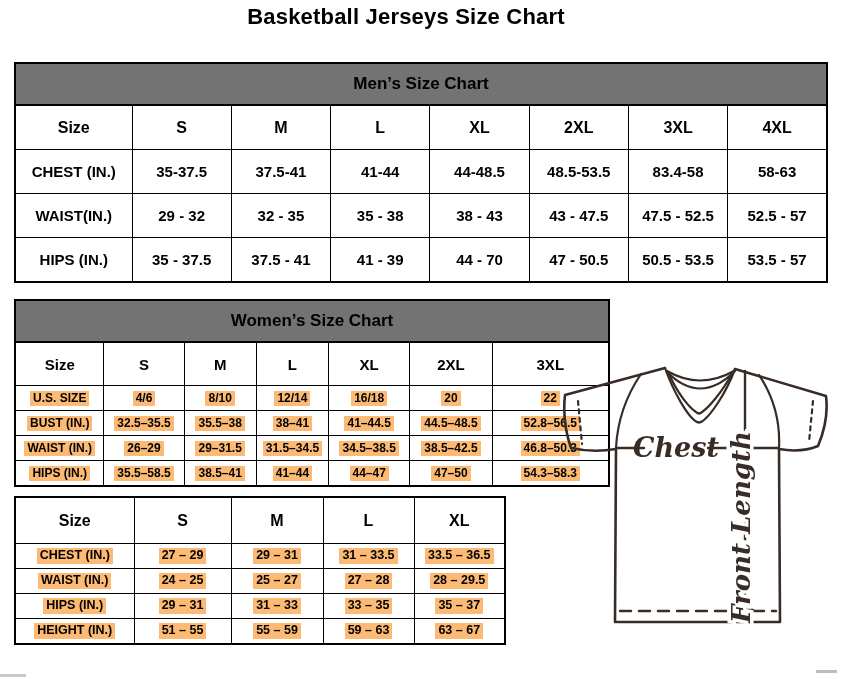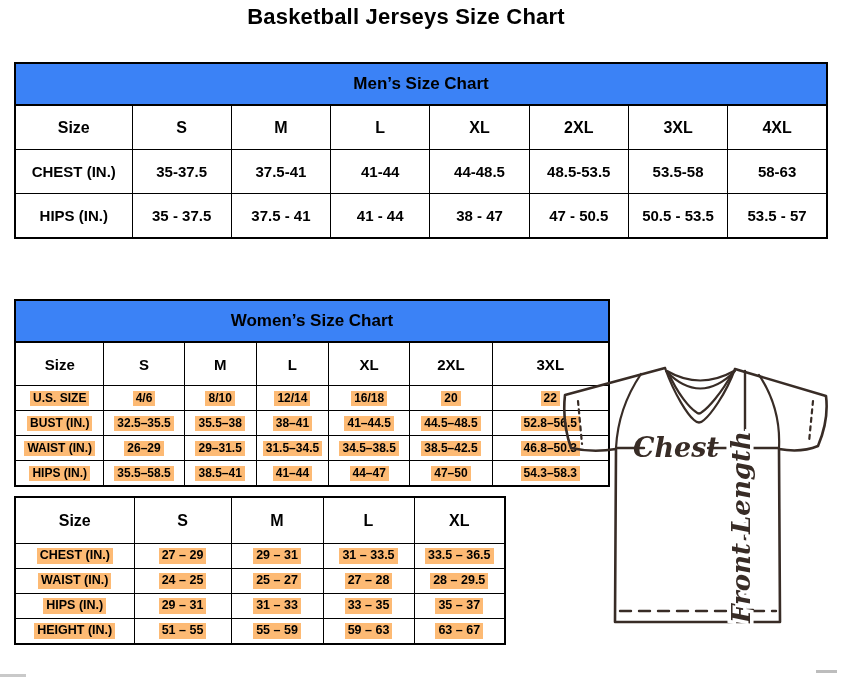--- a/index.html
+++ b/index.html
@@ -4,21 +4,21 @@
 <style>
   html,body{margin:0;padding:0;}
   body{width:843px;height:679px;background:#fff;font-family:"Liberation Sans",sans-serif;}
   .page{position:relative;width:843px;height:679px;overflow:hidden;background:#fff;}
   .title{position:absolute;left:0;top:4px;width:812px;text-align:center;
          font-size:22px;font-weight:bold;color:#000;letter-spacing:.2px;}
   table{border-collapse:collapse;table-layout:fixed;position:absolute;background:#fff;}
   th,td{border:1.5px solid #000;text-align:center;vertical-align:middle;
         font-weight:bold;color:#000;padding:0;overflow:hidden;white-space:nowrap;}
   table{border:2px solid #000;}
-  .band th{background:#3b82f6;font-size:17px;height:40px;border-bottom:2px solid #000;}
+  .band th{background:#737373;font-size:17px;height:40px;border-bottom:2px solid #000;}
   
   .mens{left:14px;top:62px;width:814px;}
   .mens .sizerow th{height:43px;font-size:16px;}
   .mens tbody th,.mens tbody td{height:43px;font-size:15px;}
   
   .womens{left:14px;top:299px;width:596px;}
   .womens .sizerow th{height:42px;font-size:15px;}
   .womens tbody th,.womens tbody td{height:24px;font-size:12px;}
   
   .youth{left:14px;top:496px;width:490px;}
@@ -66,29 +66,39 @@
       </tr>
     </thead>
     <tbody>
       <tr>
         <th>CHEST (IN.)</th>
         <td>35-37.5</td>
         <td>37.5-41</td>
         <td>41-44</td>
         <td>44-48.5</td>
         <td>48.5-53.5</td>
-        <td>53.5-58</td>
+        <td>83.4-58</td>
         <td>58-63</td>
+      </tr>
+      <tr>
+        <th>WAIST(IN.)</th>
+        <td>29 - 32</td>
+        <td>32 - 35</td>
+        <td>35 - 38</td>
+        <td>38 - 43</td>
+        <td>43 - 47.5</td>
+        <td>47.5 - 52.5</td>
+        <td>52.5 - 57</td>
       </tr>
       <tr>
         <th>HIPS (IN.)</th>
         <td>35 - 37.5</td>
         <td>37.5 - 41</td>
-        <td>41 - 44</td>
-        <td>38 - 47</td>
+        <td>41 - 39</td>
+        <td>44 - 70</td>
         <td>47 - 50.5</td>
         <td>50.5 - 53.5</td>
         <td>53.5 - 57</td>
       </tr>
     </tbody>
   </table>
 
   <table class="womens">
     <colgroup>
       <col style="width:80px">

